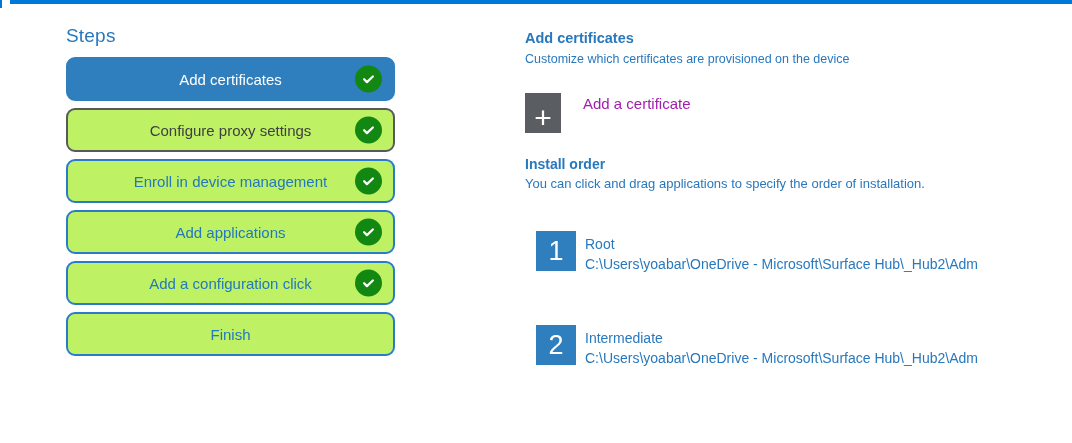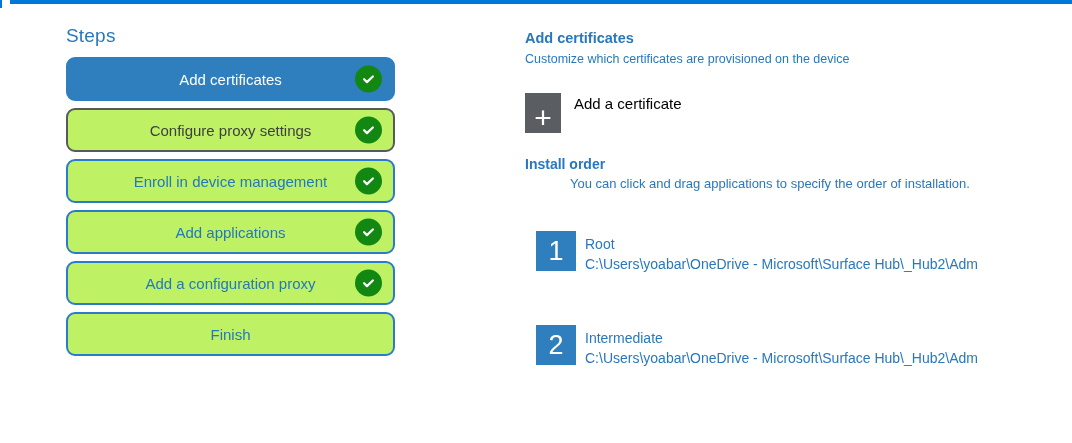--- a/index.html
+++ b/index.html
@@ -36,24 +36,24 @@
   .main { position:absolute; left:525px; top:0; width:545px; height:443px; }
   .panel-title { position:absolute; top:30px; left:0; font-size:14.5px; font-weight:bold; color:#2878BE; }
   .panel-subtitle { position:absolute; top:52px; left:0; font-size:12.5px; color:#2878BE; }
 
   .add-row { position:absolute; top:93px; left:0; display:flex; align-items:flex-start; }
   .plus-btn {
     width:36px; height:40px; background:#5A5E62; color:#fff; cursor:pointer;
     display:flex; align-items:center; justify-content:center;
     font-size:30px; font-weight:400; padding-top:10px; line-height:0;
   }
-  .add-label { font-size:15px; color:#000000; margin-left:13px; padding-top:2px; }
+  .add-label { font-size:15px; color:#a21caf; margin-left:22px; padding-top:2px; }
 
   .install-title { position:absolute; top:156px; left:0; font-size:14px; font-weight:bold; color:#2878BE; }
-  .install-hint { position:absolute; top:176px; left:0; font-size:13px; color:#2878BE;margin-left:45px; }
+  .install-hint { position:absolute; top:176px; left:0; font-size:13px; color:#2878BE; }
 
   .cert-item { position:absolute; left:11px; display:flex; align-items:flex-start; cursor:grab; }
   .cert-item--1 { top:231px; }
   .cert-item--2 { top:325px; }
   .num-sq {
     width:40px; height:40px; background:#2F7EBE; color:#fff; flex:0 0 40px;
     display:flex; align-items:center; justify-content:center;
     font-size:27px; line-height:1;
   }
   .cert-text { margin-left:9px; padding-top:3px; font-size:14px; line-height:20px; color:#2878BE; }
@@ -101,21 +101,21 @@
     <div class="step">
       <span>Add applications</span>
       <span class="check">
         <svg viewBox="0 0 24 24">
             <path d="M5 12.5l4.5 4.5L19 8" stroke="#fff" stroke-width="3.6" fill="none" stroke-linecap="round" stroke-linejoin="round"></path>
           </svg>
       </span>
     </div>
 
     <div class="step">
-      <span>Add a configuration proxy</span>
+      <span>Add a configuration click</span>
       <span class="check">
         <svg viewBox="0 0 24 24">
             <path d="M5 12.5l4.5 4.5L19 8" stroke="#fff" stroke-width="3.6" fill="none" stroke-linecap="round" stroke-linejoin="round"></path>
           </svg>
       </span>
     </div>
 
     <div class="step">
       <span>Finish</span>
     </div>

